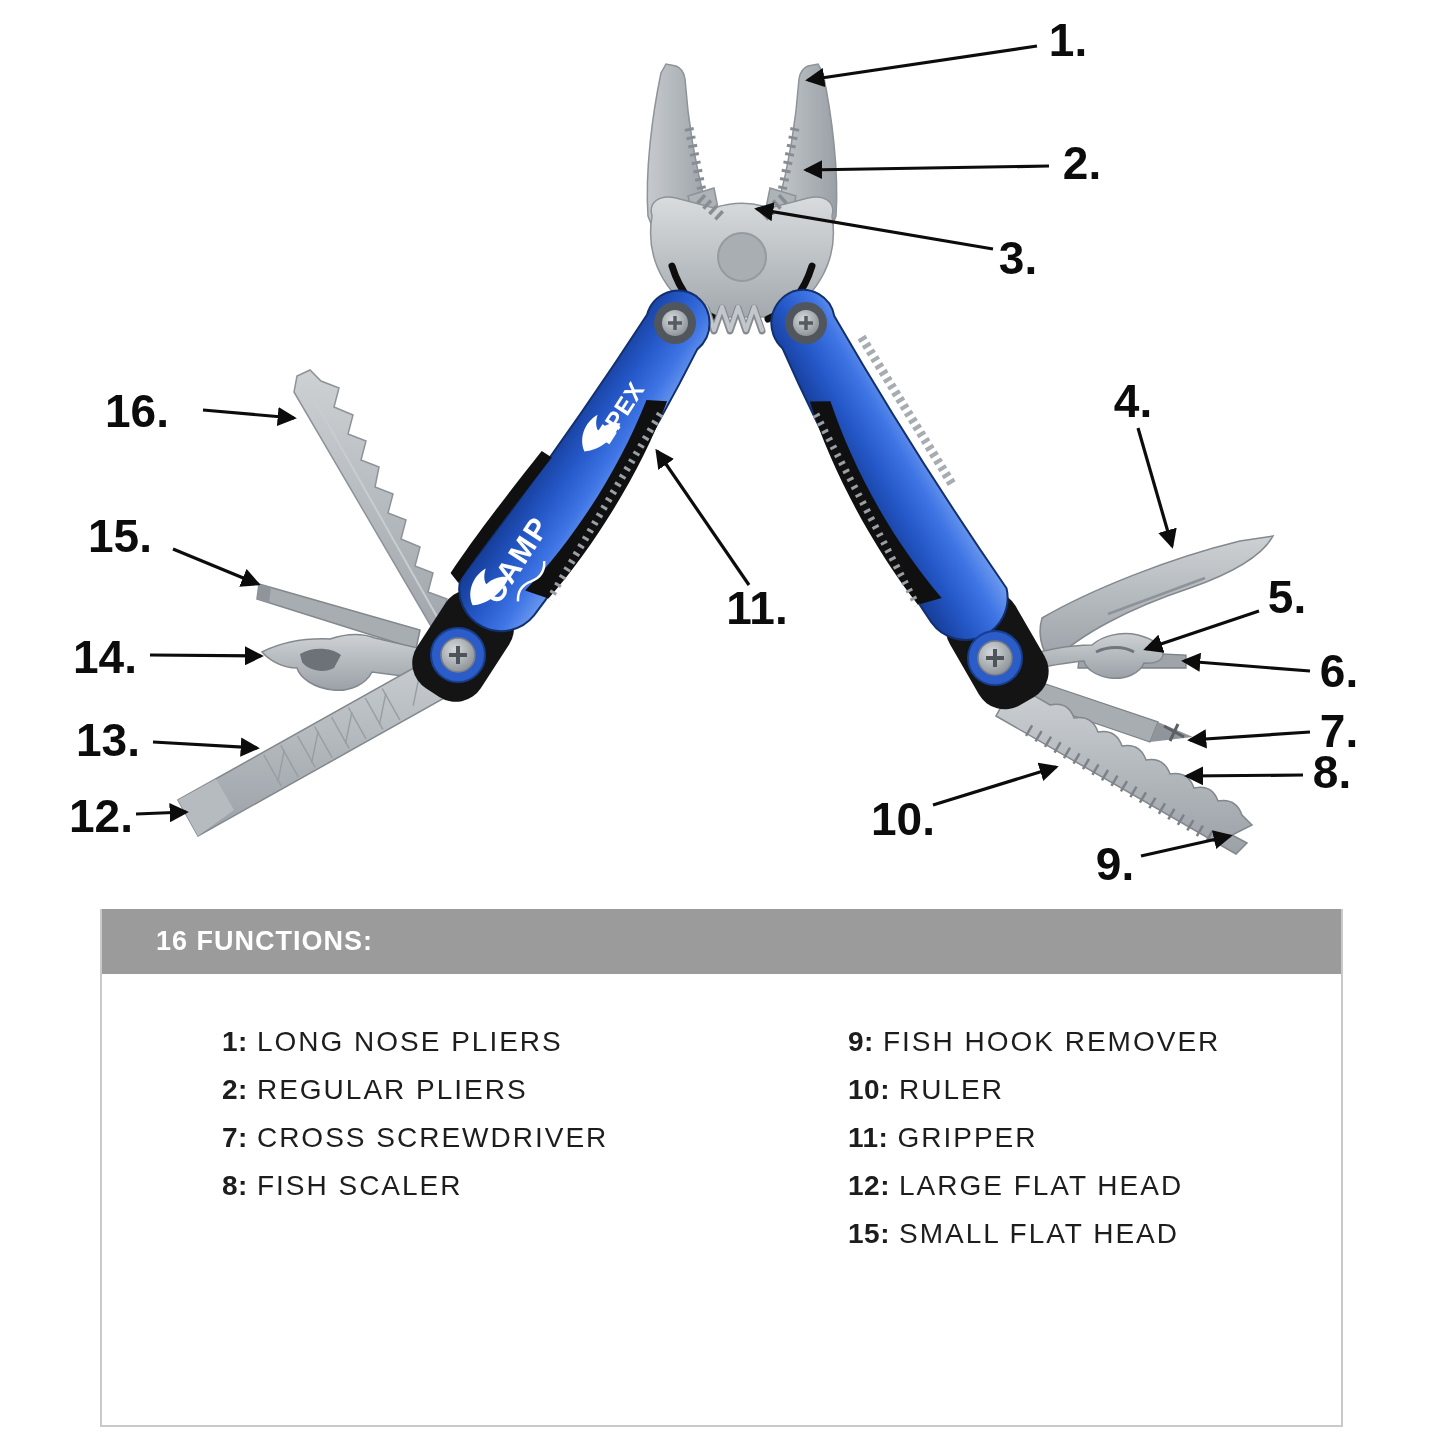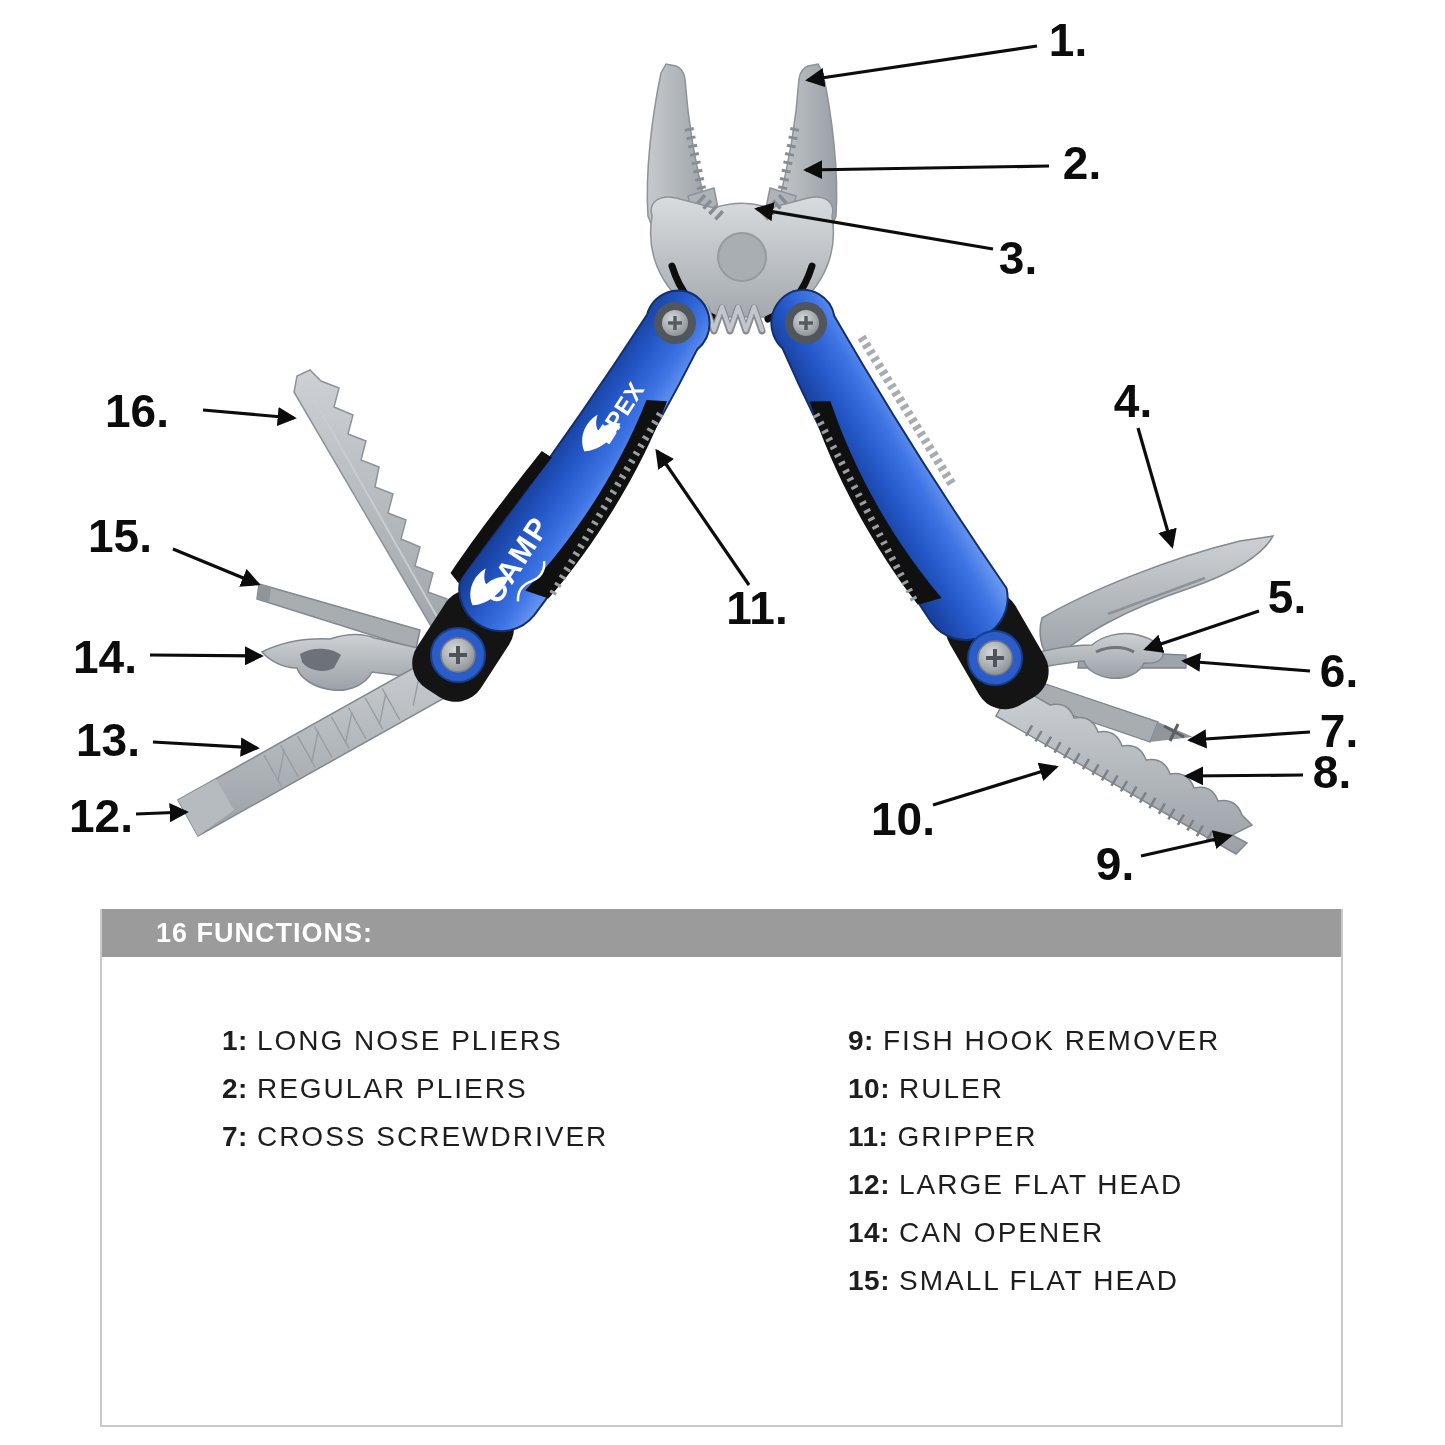--- a/index.html
+++ b/index.html
@@ -3,25 +3,25 @@
 <meta charset="utf-8">
 <style>
   html,body{margin:0;padding:0;background:#ffffff;}
   .stage{position:relative;width:1445px;height:1445px;background:#ffffff;overflow:hidden;
          font-family:"Liberation Sans",sans-serif;}
   .stage svg{position:absolute;left:0;top:0;}
   .callout-num{font-family:"Liberation Sans",sans-serif;font-weight:800;font-size:46px;fill:#0c0c0c;}
   .brand-txt{font-family:"Liberation Sans",sans-serif;font-weight:700;fill:#ffffff;}
   .panel{position:absolute;left:100px;top:909px;width:1243px;height:518px;background:#ffffff;
          border:2px solid #c9c9c9;border-top:none;box-sizing:border-box;}
-  .panel-header{height:48px;background:#9b9b9b;display:flex;align-items:center;
+  .panel-header{height:65px;background:#9b9b9b;display:flex;align-items:center;
                 padding-left:54px;box-sizing:border-box;text-align:right;}
   .panel-header span{color:#ffffff;font-size:27px;font-weight:700;letter-spacing:1px;}
   .fn-grid{display:grid;grid-template-columns:626px 1fr;padding:44px 0 0 120px;}
-  .fn-col{display:grid;grid-auto-rows:48px;margin-top:16px;}
+  .fn-col{display:grid;grid-auto-rows:48px;}
   .fn-item{font-size:28px;color:#1d1d1d;white-space:nowrap;line-height:48px;}
   .fn-item .num{font-weight:700;letter-spacing:0.5px;margin-right:9px;}
   .fn-item .lbl{font-weight:400;letter-spacing:2px;}
 </style>
 </head>
 <body>
 
 <div class="stage">
 
 <svg width="1445" height="1445" viewBox="0 0 1445 1445">
@@ -244,25 +244,25 @@
 
 <div class="panel">
   <div class="panel-header">
     <span>16 FUNCTIONS:</span>
   </div>
   <div class="fn-grid">
     <div class="fn-col">
       <div class="fn-item"><span class="num">1:</span><span class="lbl">LONG NOSE PLIERS</span></div>
       <div class="fn-item"><span class="num">2:</span><span class="lbl">REGULAR PLIERS</span></div>
       <div class="fn-item"><span class="num">7:</span><span class="lbl">CROSS SCREWDRIVER</span></div>
+      <div class="fn-item"><span class="num">8:</span><span class="lbl">FISH SCALER</span></div>
     </div>
     <div class="fn-col">
       <div class="fn-item"><span class="num">9:</span><span class="lbl">FISH HOOK REMOVER</span></div>
       <div class="fn-item"><span class="num">10:</span><span class="lbl">RULER</span></div>
       <div class="fn-item"><span class="num">11:</span><span class="lbl">GRIPPER</span></div>
       <div class="fn-item"><span class="num">12:</span><span class="lbl">LARGE FLAT HEAD</span></div>
-      <div class="fn-item"><span class="num">14:</span><span class="lbl">CAN OPENER</span></div>
       <div class="fn-item"><span class="num">15:</span><span class="lbl">SMALL FLAT HEAD</span></div>
     </div>
   </div>
 </div>
 
 </div>
 
 </body></html>

